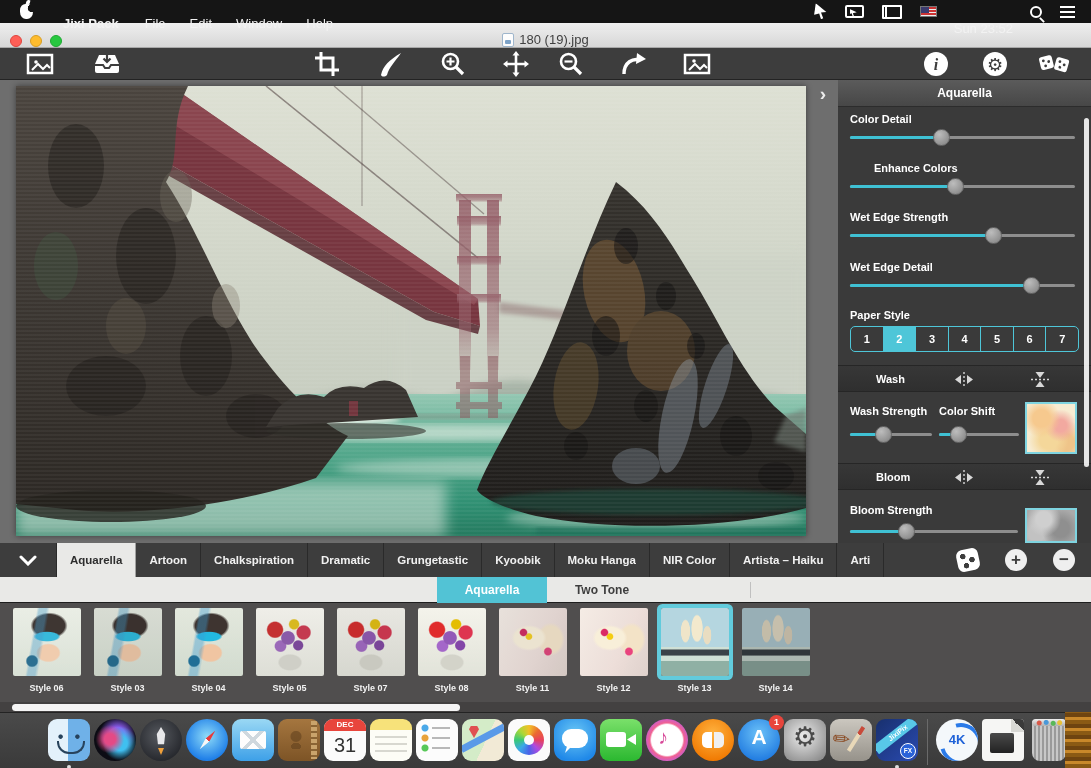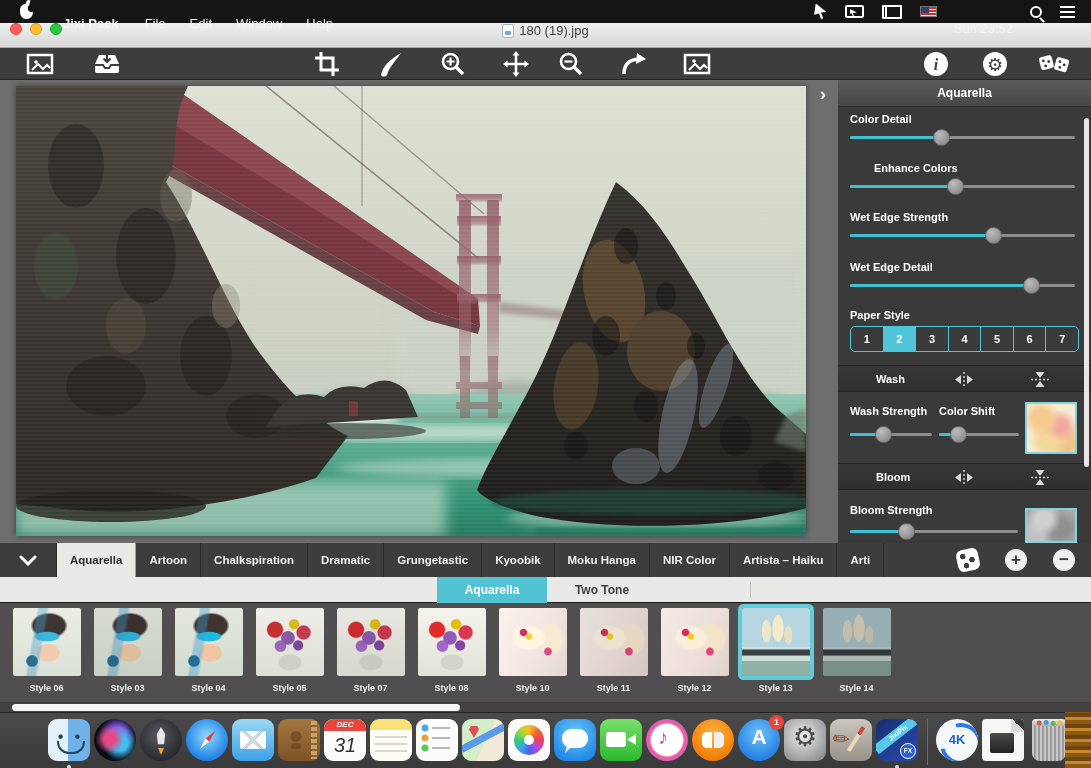--- a/index.html
+++ b/index.html
@@ -32,21 +32,21 @@
   .mi-flag::after { content:""; position:absolute; left:0; top:0; width:8px; height:6px; background:#3c3b6e; }
   .clock { padding:0 8px; font-size:13px;margin-top:33px; }
   .mi-search { width:12px; height:12px; border:2px solid #fff; border-radius:50%; }
   .mi-search::after { content:""; position:absolute; left:9px; top:9px; width:2px; height:6px; background:#fff; transform:rotate(-45deg); }
   .mi-list { width:15px; height:12px; margin-right:16px;
     background:linear-gradient(#fff 0 2px,transparent 2px 5px,#fff 5px 7px,transparent 7px 10px,#fff 10px 12px); }
 
   
   #titlebar { position:absolute; left:0; top:23px; width:1091px; height:25px;
     background:linear-gradient(#efefef,#d7d7d7); border-bottom:1px solid #a8a8a8;
-    display:flex; align-items:flex-start; }
+    display:flex; align-items:flex-end; }
   .tl { width:12px; height:12px; border-radius:50%; margin-left:8px; }
   .tl-close { background:#ff5f57; border:0.5px solid #e0443e; margin-left:10px; }
   .tl-min   { background:#febc2e; border:0.5px solid #d89e24; }
   .tl-zoom  { background:#28c840; border:0.5px solid #1eaa33; }
   #title-center { position:absolute; left:0; right:0; text-align:center; font-size:13px; color:#3f3f3f; }
   .doc-icon { display:inline-block; width:12px; height:14px; background:#fdfdfd; border:1px solid #9fb6cc;
     border-radius:2px; vertical-align:-3px; margin-right:5px; position:relative; }
   .doc-icon::after { content:""; position:absolute; left:2px; bottom:2px; width:6px; height:4px; background:#7da3c8; border-radius:1px; }
 
   
@@ -172,21 +172,21 @@
     background:repeating-linear-gradient(0deg,#8a5a14 0 4px,#c8882a 4px 7px,#6e4410 7px 11px),
     linear-gradient(#a06a18,#7a4a12); }
   .dock-item { position:relative; width:46px; flex:0 0 46px; height:50px; }
   .tile { position:absolute; left:2px; top:1px; width:42px; height:42px; border-radius:9px; overflow:hidden; }
   .dot { position:absolute; left:50%; bottom:-1px; width:4px; height:4px; margin-left:-2px; border-radius:50%;
     background:#e0e0e0; opacity:0; }
   .dot[data-on="true"] { opacity:1; }
   .badge { position:absolute; right:-2px; top:-3px; min-width:15px; height:15px; border-radius:8px;
     background:#e8453c; color:#fff; font-size:9px; font-weight:bold; text-align:center; line-height:15px; z-index:2; }
   .badge:empty { display:none; }
-  .cal-m,.cal-d { display:none;font-style:italic; }
+  .cal-m,.cal-d { display:none; }
   .dock-item[data-key="divider"] { width:14px; flex:0 0 14px; }
   .dock-item[data-key="divider"] .tile { width:1px; left:7px; border-radius:0; background:#6a6a6a; height:46px; }
   .tile::before,.tile::after { position:absolute; }
   .dock-item[data-key="finder"] .tile { background:
     radial-gradient(circle at 30% 42%,#26425c 0 1.8px,transparent 2.6px),
     radial-gradient(circle at 70% 42%,#26425c 0 1.8px,transparent 2.6px),
     linear-gradient(90deg,#e3f1fb 0 47%,#6fb1e8 47%); }
   .dock-item[data-key="finder"] .tile::after { content:""; left:9px; top:22px; width:24px; height:11px;
     border:2.5px solid #28435c; border-top:none; border-radius:0 0 12px 12px; }
   .dock-item[data-key="siri"] .tile { border-radius:50%; background:
@@ -717,24 +717,20 @@
         <div class="thumb" data-variant="flowers" data-tone="3"></div>
         <div class="thumb-label">Style 07</div>
       </div>
 
       <div class="thumb-item">
         <div class="thumb" data-variant="flowers" data-tone="4"></div>
         <div class="thumb-label">Style 08</div>
       </div>
 
 
-      <div class="thumb-item">
-        <div class="thumb" data-variant="orchid" data-tone="2"></div>
-        <div class="thumb-label">Style 10</div>
-      </div>
 
       <div class="thumb-item">
         <div class="thumb" data-variant="orchid" data-tone="3"></div>
         <div class="thumb-label">Style 11</div>
       </div>
 
       <div class="thumb-item">
         <div class="thumb" data-variant="orchid" data-tone="4"></div>
         <div class="thumb-label">Style 12</div>
       </div>

